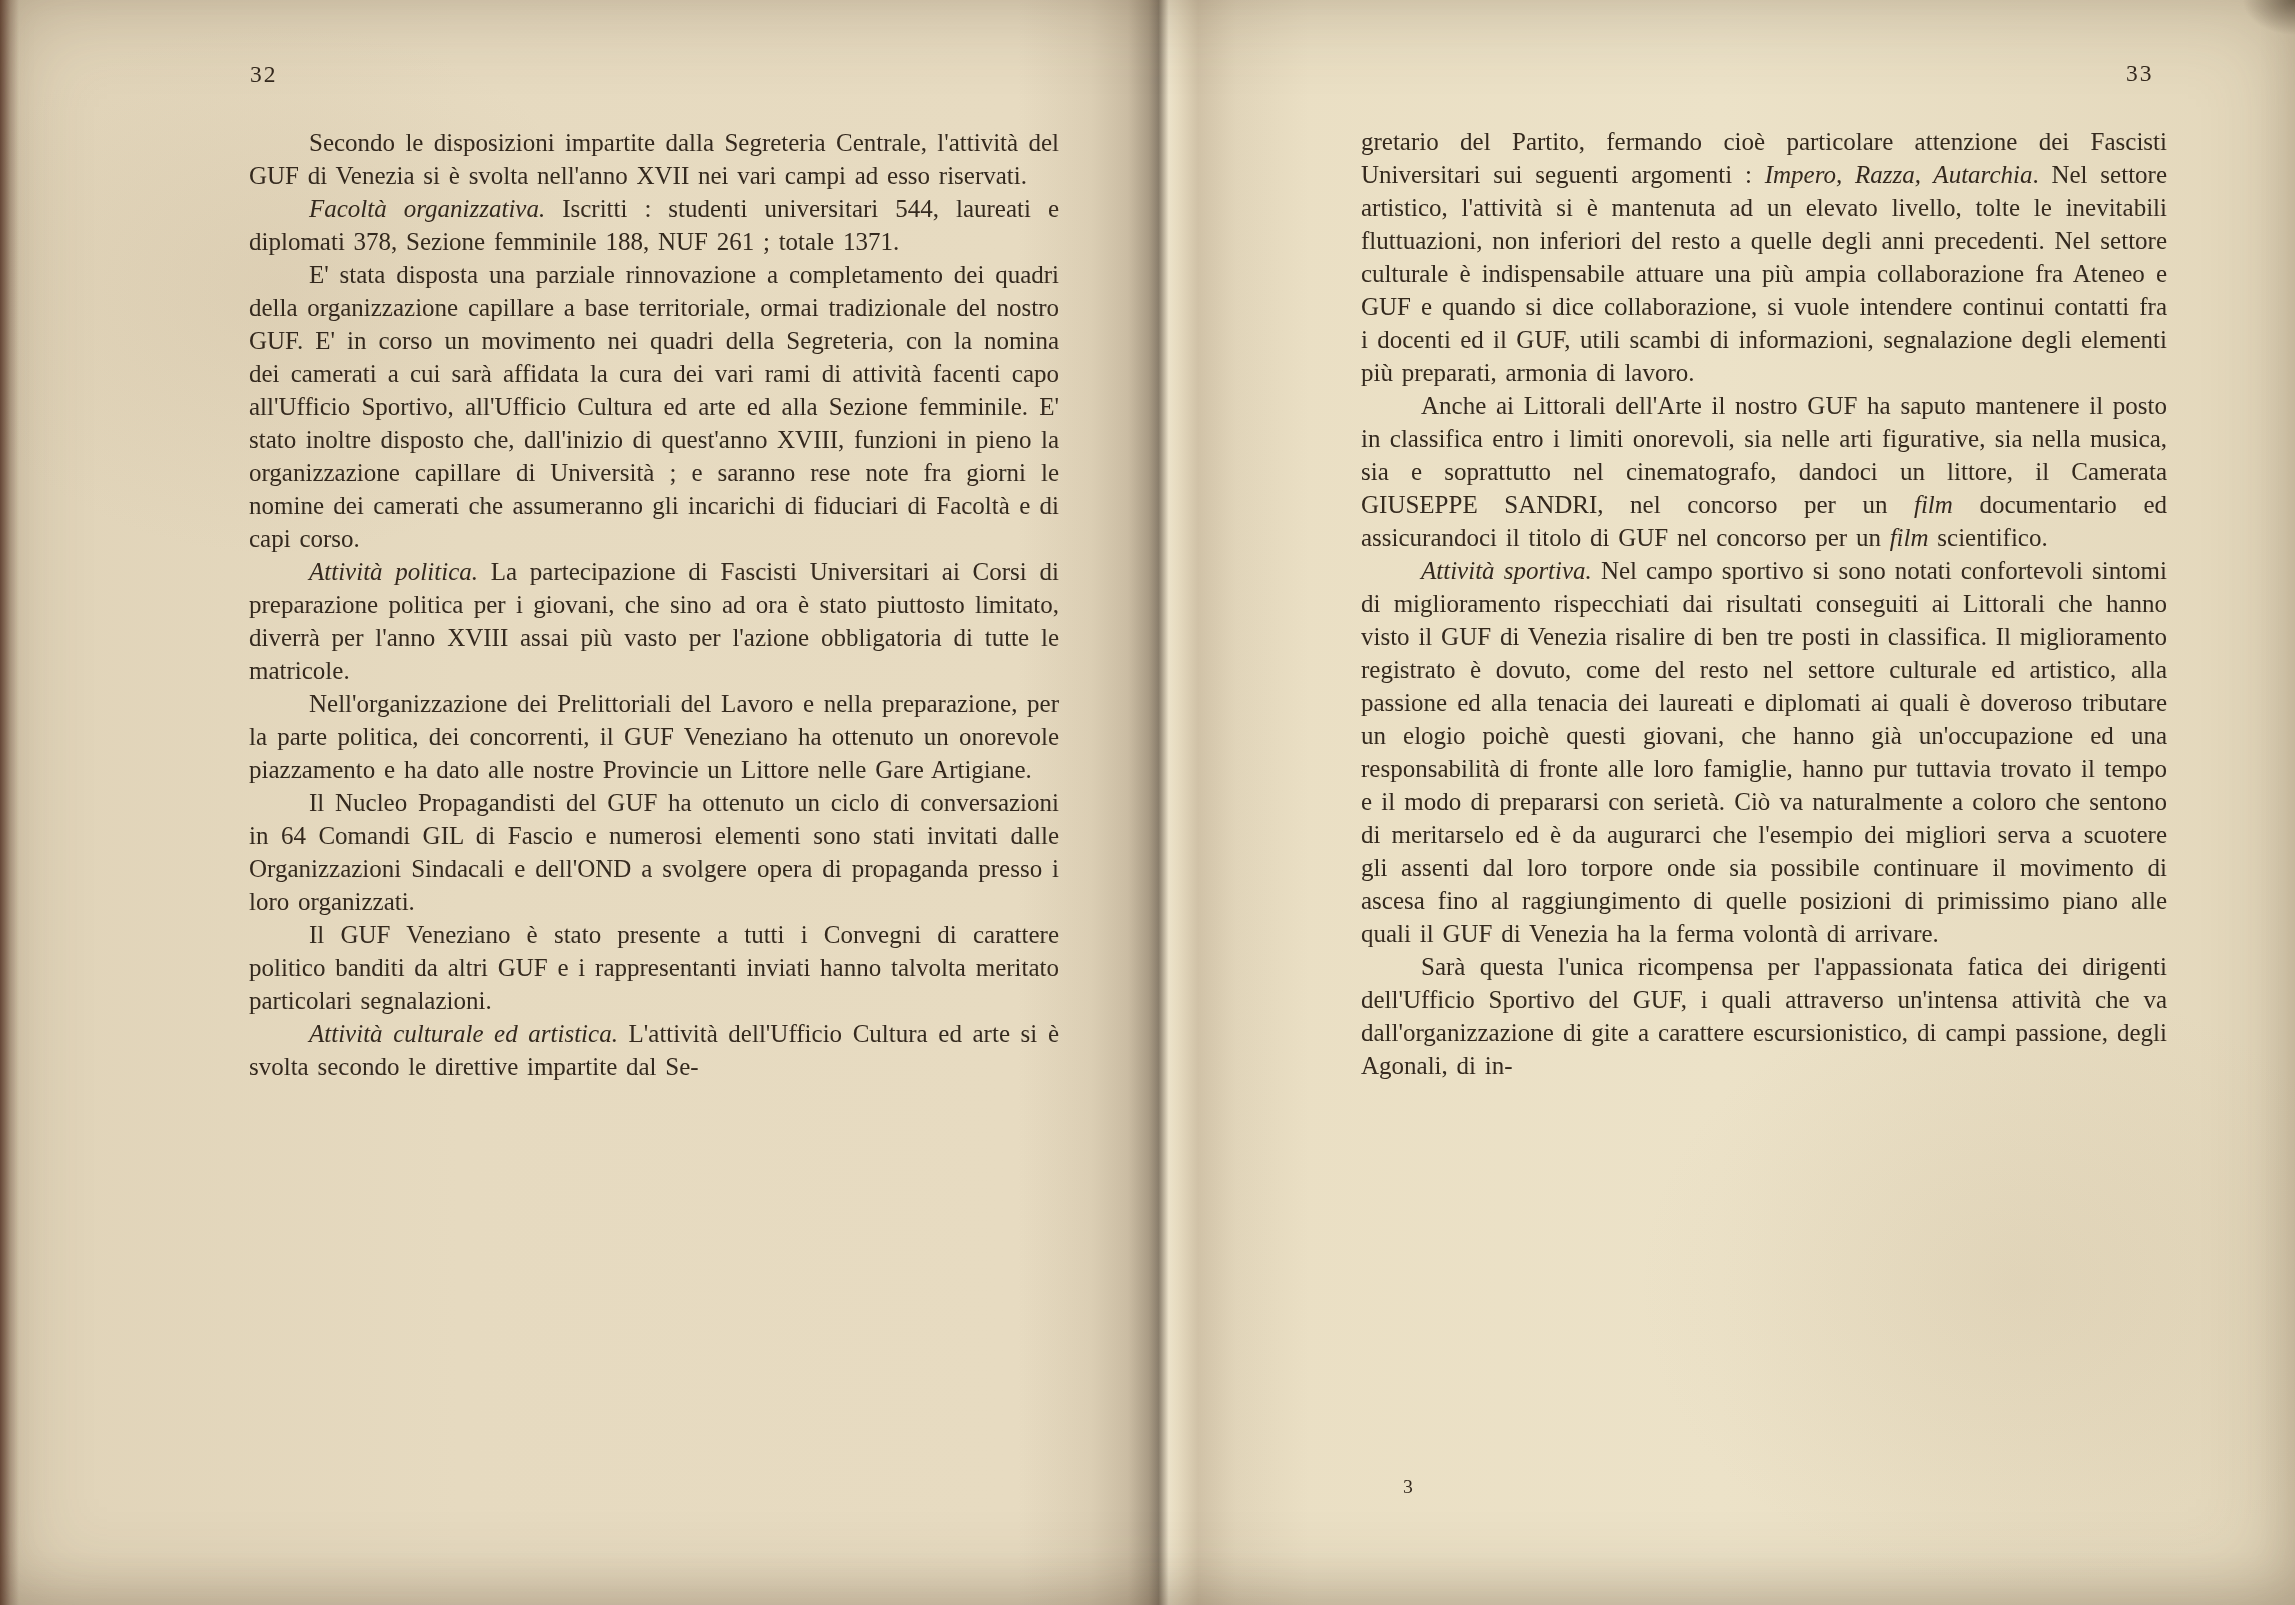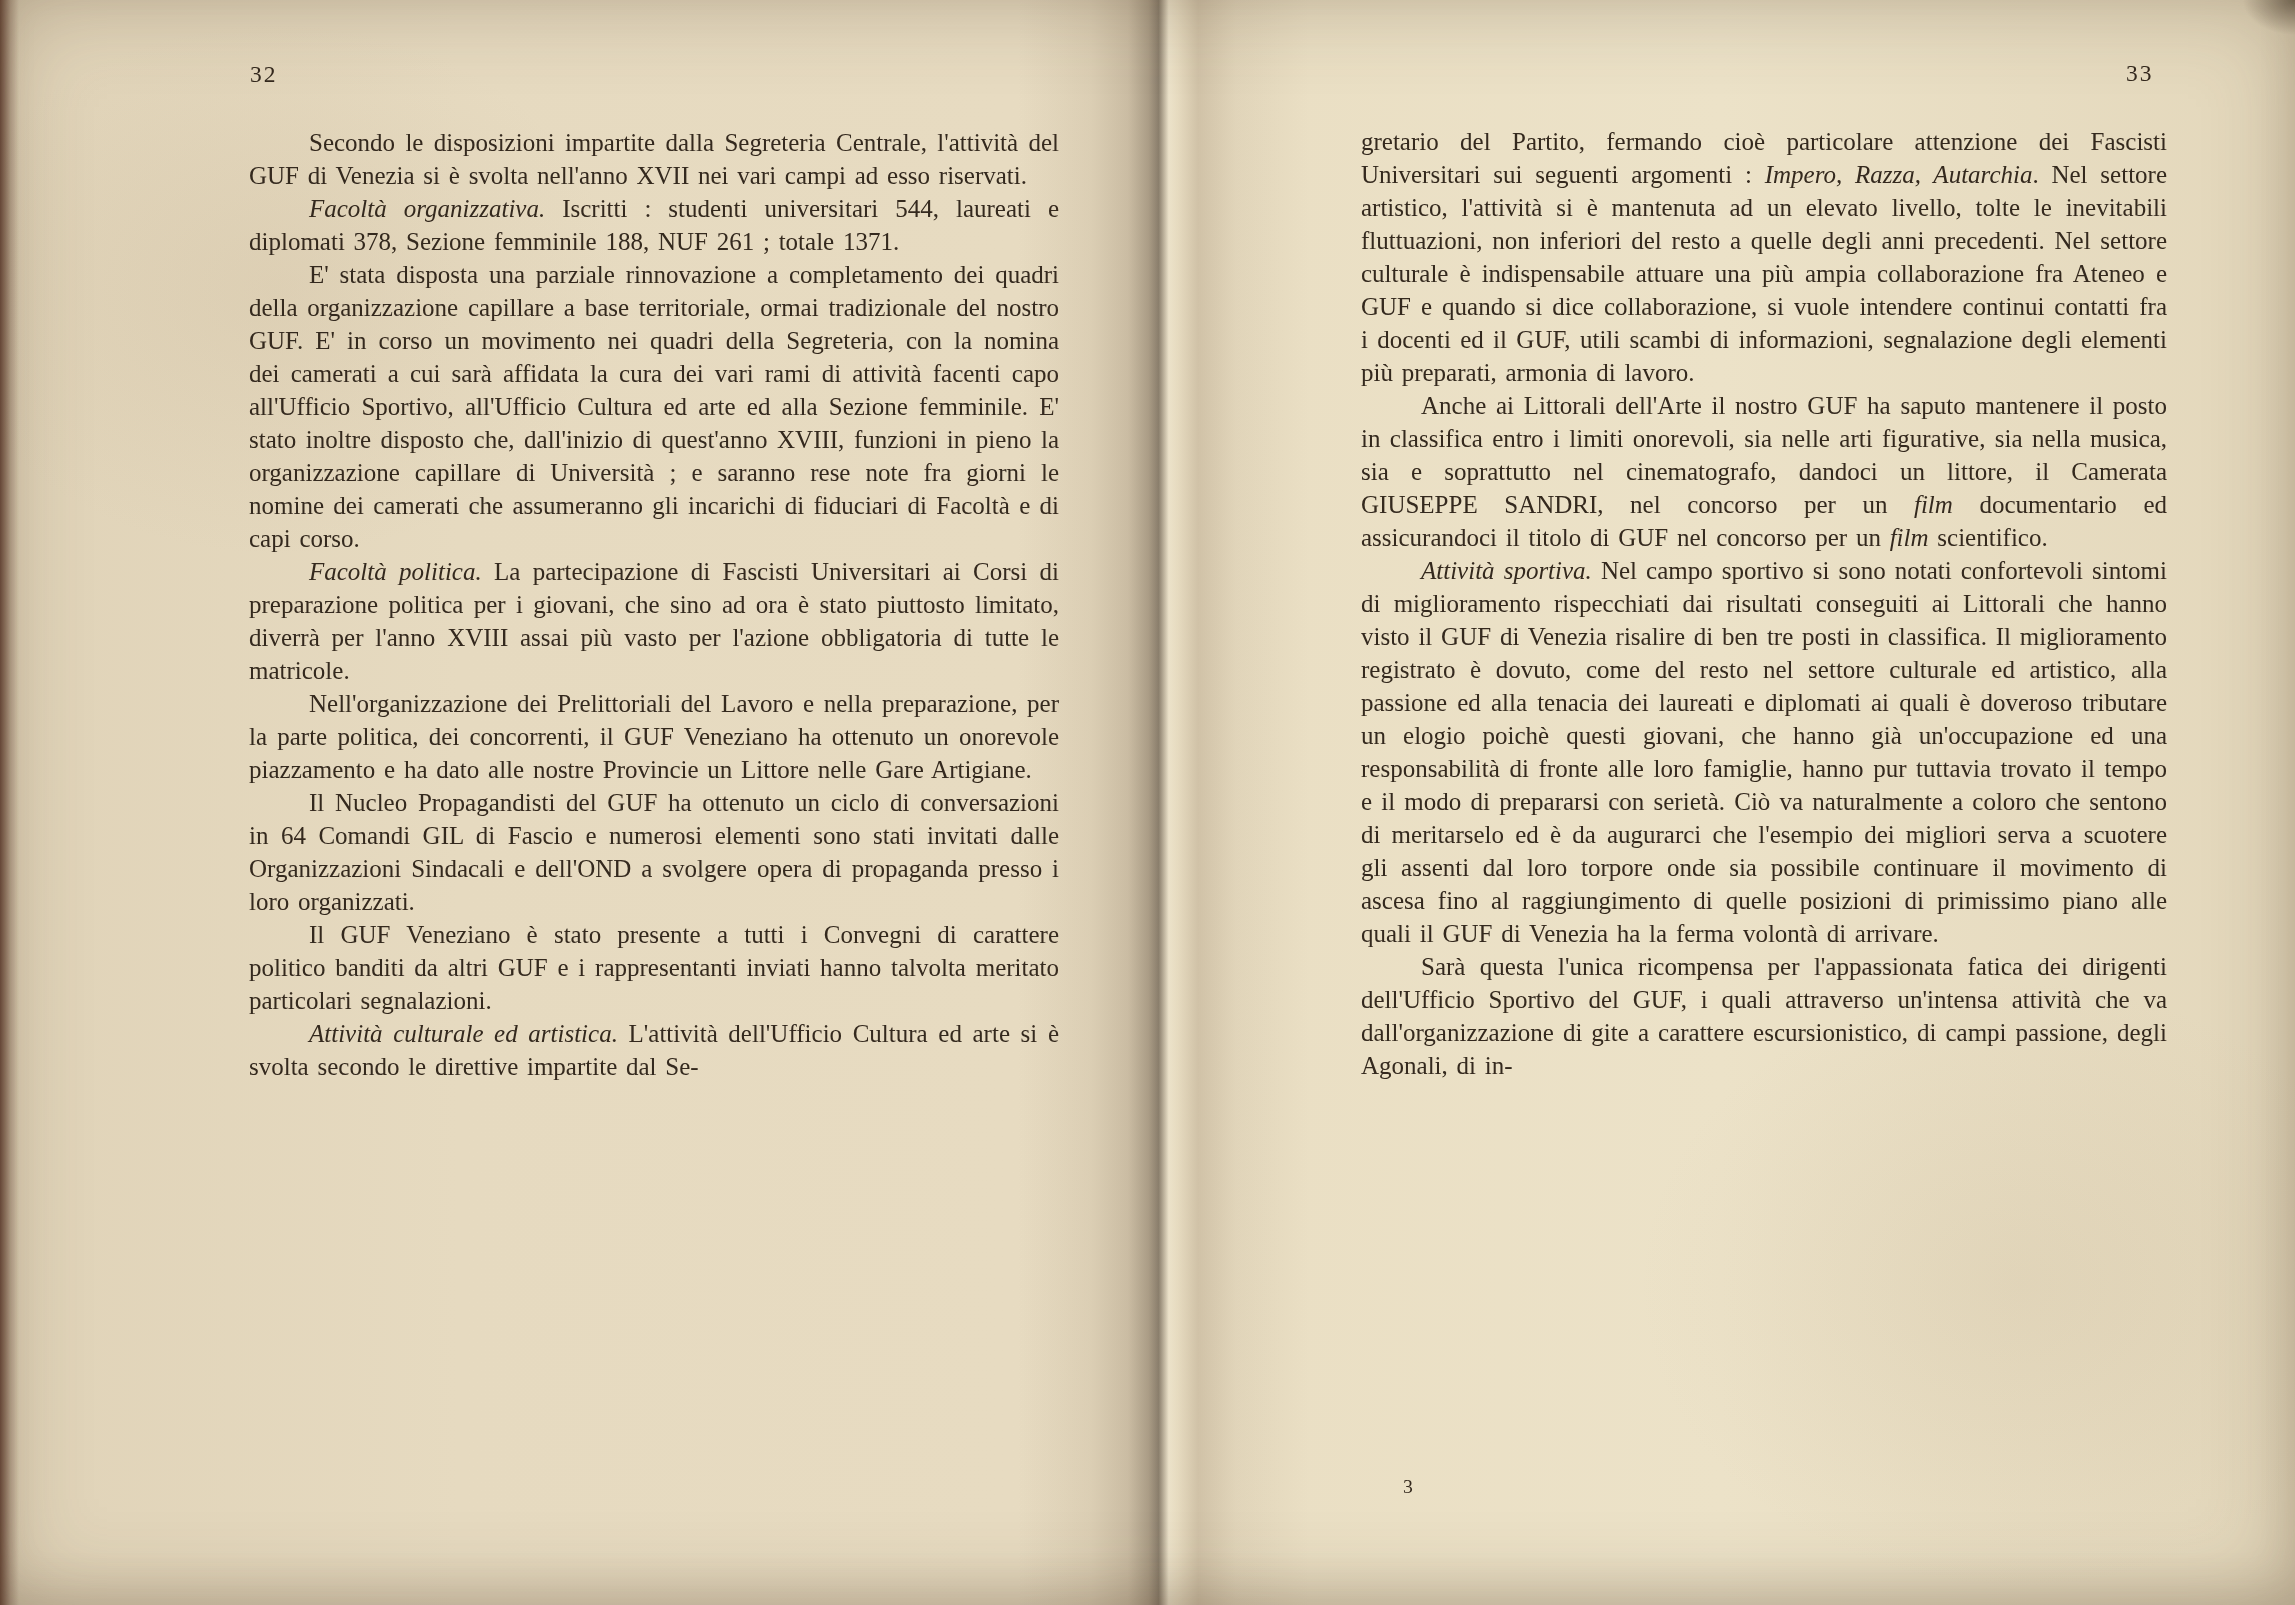--- a/index.html
+++ b/index.html
@@ -62,21 +62,21 @@
 <body>
 
 <div class="spread">
 
   <div class="page-number pn-left">32</div>
 
   <div class="text-block tb-left">
     <p class="para"><span>Secondo le disposizioni impartite dalla Segreteria Centrale, l'attività del GUF di Venezia si è svolta nell'anno XVII nei vari campi ad esso riservati.</span></p>
     <p class="para"><span class="it">Facoltà organizzativa.</span><span> Iscritti : studenti universitari 544, laureati e diplomati 378, Sezione femminile 188, NUF 261 ; totale 1371.</span></p>
     <p class="para"><span>E' stata disposta una parziale rinnovazione a completamento dei quadri della organizzazione capillare a base territoriale, ormai tradizionale del nostro GUF. E' in corso un movimento nei quadri della Segreteria, con la nomina dei camerati a cui sarà affidata la cura dei vari rami di attività facenti capo all'Ufficio Sportivo, all'Ufficio Cultura ed arte ed alla Sezione femminile. E' stato inoltre disposto che, dall'inizio di quest'anno XVIII, funzioni in pieno la organizzazione capillare di Università ; e saranno rese note fra giorni le nomine dei camerati che assumeranno gli incarichi di fiduciari di Facoltà e di capi corso.</span></p>
-    <p class="para"><span class="it">Facoltà politica.</span><span> La partecipazione di Fascisti Universitari ai Corsi di preparazione politica per i giovani, che sino ad ora è stato piuttosto limitato, diverrà per l'anno XVIII assai più vasto per l'azione obbligatoria di tutte le matricole.</span></p>
+    <p class="para"><span class="it">Attività politica.</span><span> La partecipazione di Fascisti Universitari ai Corsi di preparazione politica per i giovani, che sino ad ora è stato piuttosto limitato, diverrà per l'anno XVIII assai più vasto per l'azione obbligatoria di tutte le matricole.</span></p>
     <p class="para"><span>Nell'organizzazione dei Prelittoriali del Lavoro e nella preparazione, per la parte politica, dei concorrenti, il GUF Veneziano ha ottenuto un onorevole piazzamento e ha dato alle nostre Provincie un Littore nelle Gare Artigiane.</span></p>
     <p class="para"><span>Il Nucleo Propagandisti del GUF ha ottenuto un ciclo di conversazioni in 64 Comandi GIL di Fascio e numerosi elementi sono stati invitati dalle Organizzazioni Sindacali e dell'OND a svolgere opera di propaganda presso i loro organizzati.</span></p>
     <p class="para"><span>Il GUF Veneziano è stato presente a tutti i Convegni di carattere politico banditi da altri GUF e i rappresentanti inviati hanno talvolta meritato particolari segnalazioni.</span></p>
     <p class="para"><span class="it">Attività culturale ed artistica.</span><span> L'attività dell'Ufficio Cultura ed arte si è svolta secondo le direttive impartite dal Se-</span></p>
   </div>
 
   <div class="page-number pn-right">33</div>
 
   <div class="text-block tb-right">
     <p class="para noindent"><span>gretario del Partito, fermando cioè particolare attenzione dei Fascisti Universitari sui seguenti argomenti : </span><span class="it">Impero, Razza, Autarchia</span><span>. Nel settore artistico, l'attività si è mantenuta ad un elevato livello, tolte le inevitabili fluttuazioni, non inferiori del resto a quelle degli anni precedenti. Nel settore culturale è indispensabile attuare una più ampia collaborazione fra Ateneo e GUF e quando si dice collaborazione, si vuole intendere continui contatti fra i docenti ed il GUF, utili scambi di informazioni, segnalazione degli elementi più preparati, armonia di lavoro.</span></p>

